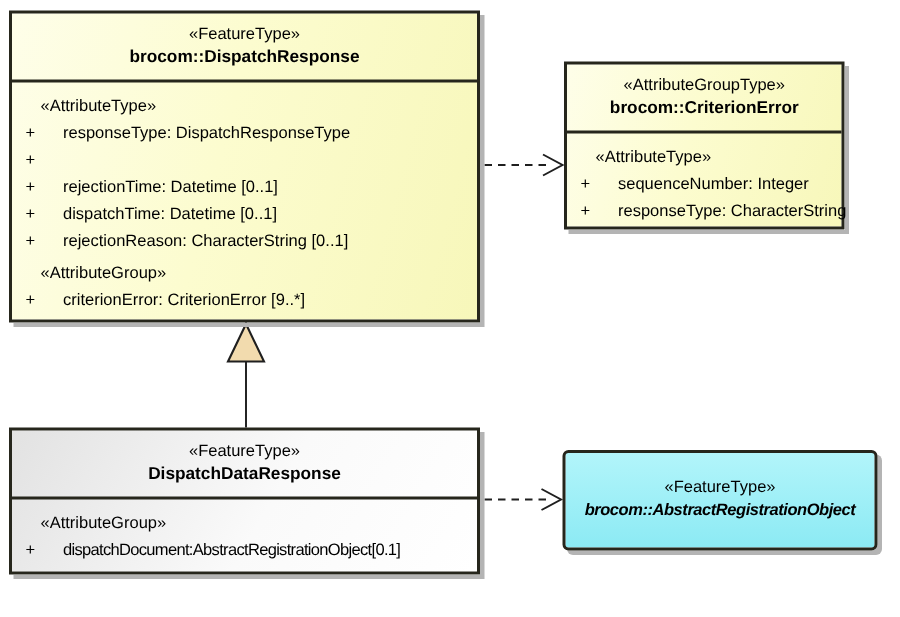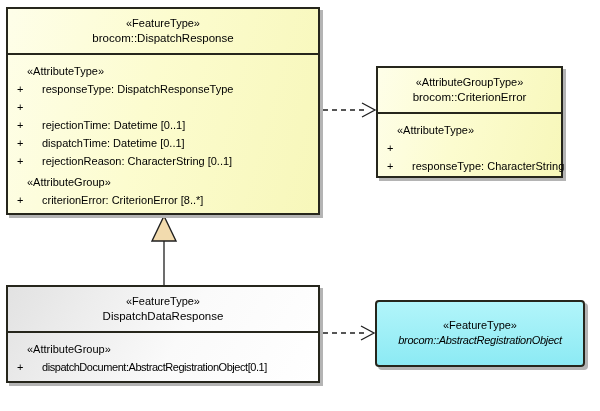--- a/index.html
+++ b/index.html
@@ -11,31 +11,31 @@
   .class-box{
     position:absolute;box-sizing:border-box;
     border:2px solid #26261c;
     box-shadow:3px 3px 0 #b4b4b4;
   }
   .fill-yellow{background:linear-gradient(105deg,#fefee9 0%,#fcfccf 45%,#f7f7ba 100%);}
   .fill-gray{background:linear-gradient(120deg,#e2e2e2 0%,#fafafa 55%,#ffffff 100%);}
   .fill-cyan{background:linear-gradient(to bottom,#b2f5fa 0%,#8ceaf4 100%);border-radius:4px;}
   .hdr{border-bottom:2px solid #26261c;text-align:center;padding:7px 2px 6px;}
   .stereo{font-size:11px;line-height:14px;}
-  .cname{font-size:11.5px;font-weight:normal;line-height:17px;}
+  .cname{font-size:11.5px;font-weight:bold;line-height:17px;}
   .body{padding:7px 2px 4px 8px;font-size:11px;}
   .row{line-height:18px;white-space:nowrap;}
   .heading{padding-left:11px;}
   .attr{display:flex;}
   .vis{width:25px;flex:0 0 25px;padding-left:1px;}
   .sec2{margin-top:3px;}
   .condensed{letter-spacing:-0.45px;}
   .italic{font-style:italic;}
   #box1{left:6px;top:7px;width:314px;height:208px;}
-  #box2{left:376px;top:66px;width:187px;height:112px;}
+  #box2{left:376px;top:41px;width:187px;height:112px;}
   #box3{left:6px;top:285px;width:314px;height:98px;}
   #box4{left:375px;top:300px;width:210px;height:67px;display:flex;flex-direction:column;justify-content:center;}
   #box4 .hdr{border-bottom:none;padding:0;}
   #box4 .cname{font-size:11px;letter-spacing:-0.3px;}
 </style>
 </head>
 <body>
 
 <div class="canvas">
 
@@ -79,34 +79,35 @@
         <span class="vis">+</span>
         <span>dispatchTime: Datetime [0..1]</span>
       </div>
       <div class="row attr">
         <span class="vis">+</span>
         <span>rejectionReason: CharacterString [0..1]</span>
       </div>
       <div class="row heading sec2">«AttributeGroup»</div>
       <div class="row attr">
         <span class="vis">+</span>
-        <span>criterionError: CriterionError [8..*]</span>
+        <span>criterionError: CriterionError [9..*]</span>
       </div>
     </div>
   </div>
 
   <div id="box2" class="class-box fill-yellow">
     <div class="hdr">
       <div class="stereo">«AttributeGroupType»</div>
       <div class="cname">brocom::CriterionError</div>
     </div>
     <div class="body">
       <div class="row heading">«AttributeType»</div>
       <div class="row attr">
         <span class="vis">+</span>
+        <span>sequenceNumber: Integer</span>
       </div>
       <div class="row attr">
         <span class="vis">+</span>
         <span>responseType: CharacterString</span>
       </div>
     </div>
   </div>
 
   <div id="box3" class="class-box fill-gray">
     <div class="hdr">

